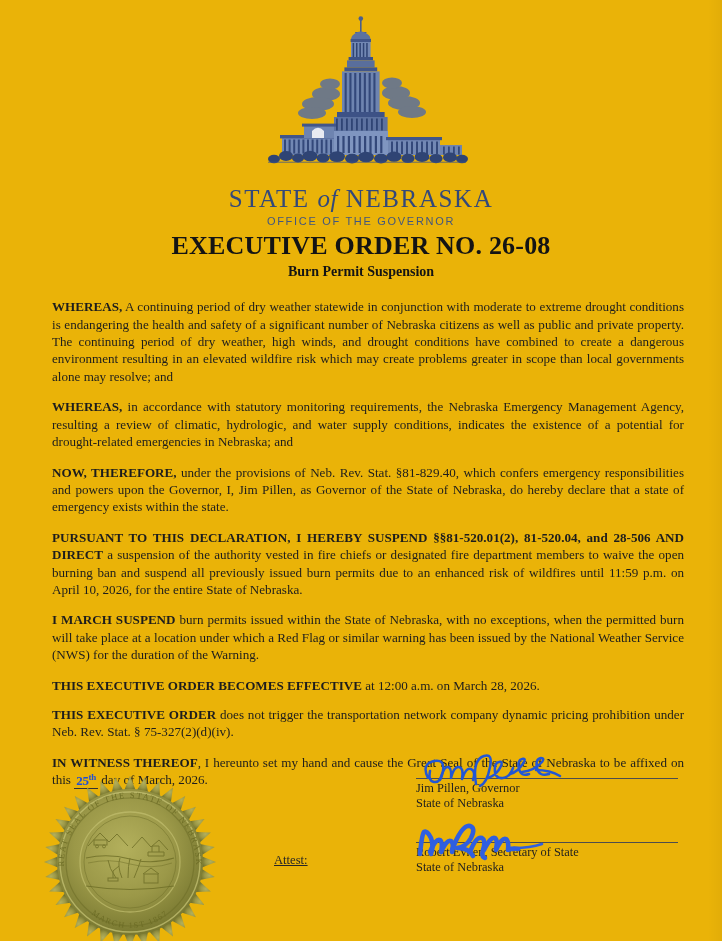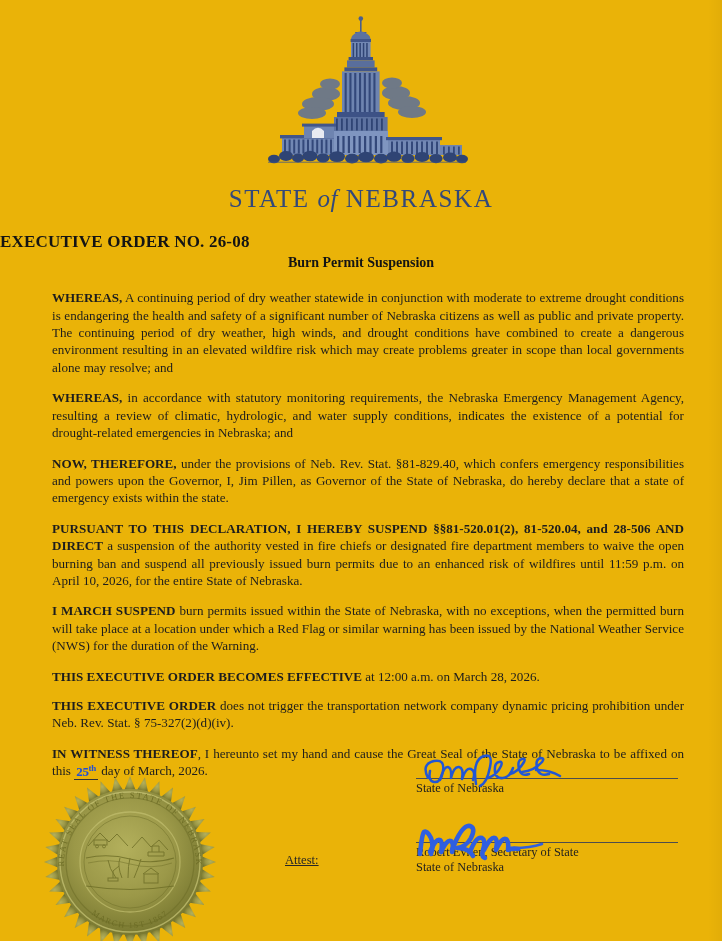--- a/index.html
+++ b/index.html
@@ -66,25 +66,25 @@
   .city-line {
     font-family: "Liberation Serif", serif;
     color: #2f4474;
     font-size: 22px;
     letter-spacing: 1.6px;
     margin-top: 16px;
   }
 
   
   #order-title {
-    text-align: left;
+    text-align: center;
     font-weight: bold;
-    font-size: 17px;
+    font-size: 26px;
     letter-spacing: 0.2px;
-    margin-top: 20px;
+    margin-top: 4px;
     color: #141414;
   }
   #order-subtitle {
     text-align: center;
     font-weight: bold;
     font-size: 14px;
     margin-top: 3px;
     color: #141414;
   }
 
@@ -127,21 +127,21 @@
     position: absolute;
     left: 36px;
     top: 18px;
     width: 188px;
     height: 176px;
   }
 
   
   #attest {
     position: absolute;
-    left: 285px;
+    left: 274px;
     top: 97px;
     font-size: 12.6px;
     color: #262626;
     text-decoration: underline;
   }
 
   
   .sig-block {
     position: absolute;
     left: 416px;
@@ -324,20 +324,21 @@
         <rect x="26" y="147.6" width="198" height="1.4" fill="#3d5286" opacity="0.55"></rect>
       </g>
     </svg>
 
     <div class="state-line">
       <span>STATE</span>
       <span class="of">of</span>
       <span>NEBRASKA</span>
     </div>
 
+    <div class="office-line">OFFICE OF THE GOVERNOR</div>
 
   </div>
 
   <div id="order-title">EXECUTIVE ORDER NO. 26-08</div>
   <div id="order-subtitle">Burn Permit Suspension</div>
 
   <div id="body-copy">
 
     <p>
       <span class="lead">WHEREAS,</span><span> A continuing period of dry weather statewide in conjunction with moderate to extreme drought conditions is endangering the health and safety of a significant number of Nebraska citizens as well as public and private property. The continuing period of dry weather, high winds, and drought conditions have combined to create a dangerous environment resulting in an elevated wildfire risk which may create problems greater in scope than local governments alone may resolve; and</span>
@@ -481,20 +482,21 @@
           <path d="M30 32 q4 -14 8 -13 q4 1 3 11 q3 -12 8 -11 q5 1 3 12 q4 -12 9 -10 q5 2 2 11"></path>
           <path d="M66 36 q-4 -24 8 -28 q9 -3 6 11 q-3 16 -10 19"></path>
           <path d="M78 30 q9 -3 13 -12 q2 -5 -2 -4 q-5 1 -4 10 q1 7 8 6 q7 -1 10 -10"></path>
           <path d="M100 26 q8 -2 14 -12 q2 -4 -2 -3 q-5 1 -3 10 q2 8 10 5"></path>
           <path d="M112 24 q12 -1 20 -10 q3 -4 -1 -4 q-6 1 -4 10 q2 9 12 6"></path>
           <path d="M126 22 q14 0 24 6"></path>
         </g>
       </svg>
       <div class="sig-rule"></div>
       <div class="sig-name">
+        <span>Jim Pillen, Governor</span>
         <span>State of Nebraska</span>
       </div>
     </div>
 
     <div class="sig-block" id="sig-secretary">
       <svg class="sig-ink" viewBox="0 0 230 46" aria-hidden="true">
         <g fill="none" stroke="#2f5fe0" stroke-width="4.6" stroke-linecap="round" stroke-linejoin="round">
           <path d="M10 38 q2 -20 4 -22 q3 -2 7 6 q3 8 0 16"></path>
           <path d="M20 36 q6 -14 10 -12 q3 2 1 12"></path>
           <path d="M31 36 q6 -13 10 -11 q3 2 1 11"></path>

